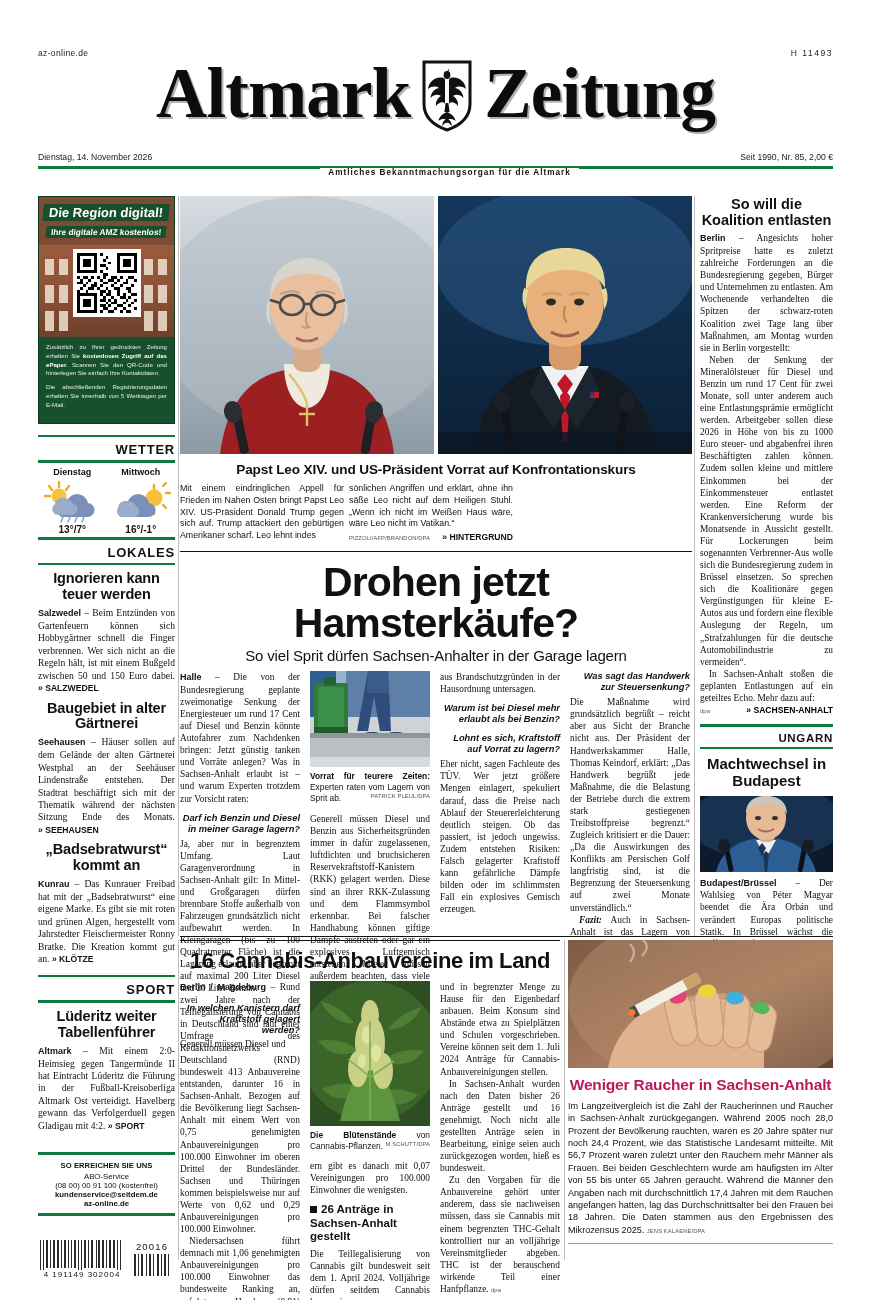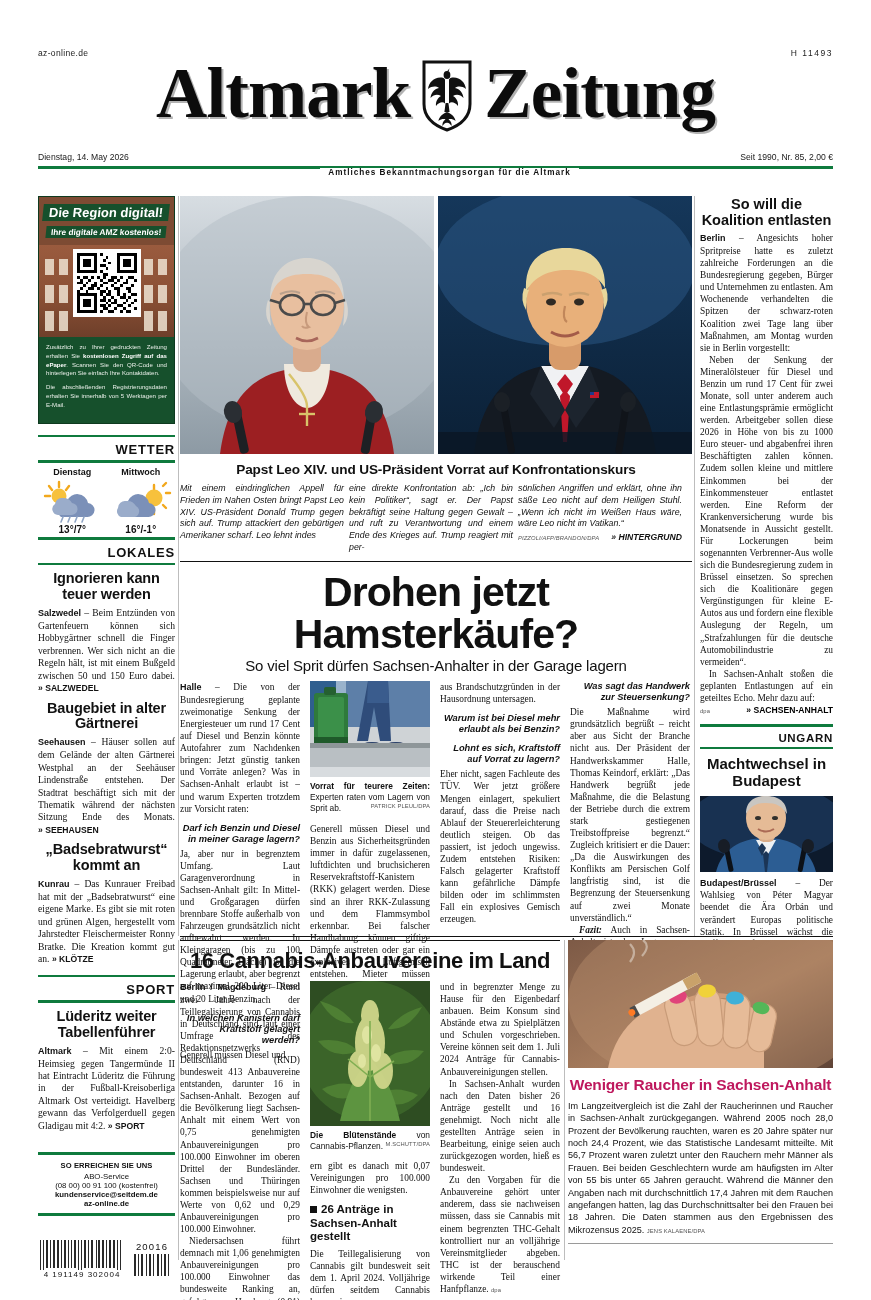--- a/index.html
+++ b/index.html
@@ -129,21 +129,21 @@
 
   
   .pope{background:linear-gradient(180deg,#cfd6db 0%,#b9c3ca 40%,#9aa7b0 100%);}
   
   .trump{background:linear-gradient(180deg,#12304e 0%,#1b4066 45%,#0e2740 100%);}
 
   .photocap{
     text-align:center;font-family:"Liberation Sans",sans-serif;font-weight:700;
     font-size:13.6px;color:#111;margin:8px 0 6px 0;letter-spacing:-.01em;
   }
-  .lead3{display:flex;gap:5px;font-style:italic;}
+  .lead3{display:flex;gap:5px;}
   .lead3 .c{width:164px;font-family:"Liberation Sans",sans-serif;font-size:8.8px;line-height:1.34;
     text-align:justify;hyphens:auto;color:#111;}
   .credit{font-family:"Liberation Sans",sans-serif;font-size:5.8px;letter-spacing:.02em;color:#555;}
 
   
   .bighead{
     text-align:center;font-family:"Liberation Sans",sans-serif;font-weight:700;
     font-size:41px;line-height:1.02;color:#111;margin:10px 0 2px 0;letter-spacing:-.022em;
   }
   .bigsub{
@@ -218,21 +218,21 @@
           <path d="M29.4 18 C38 16 44 22 45 29 C41 26 37 26 34 28 C39 29 42 33 42.5 38 C39 34 35 34 32 36 C35.5 38 37.5 42 37 46 C34 42 30 41.5 28 43.5 L28 19.5 Z"></path>
           <path d="M24.6 43 h2.8 l1.2 9 h-5.2 z"></path>
           <path d="M26 52 C21 54 18 57 17.5 61 C20 59 23 58.5 24.5 59.5 C22 61 21 63.5 21.5 66 C23.5 63 25 62.5 26 63 C27 62.5 28.5 63 30.5 66 C31 63.5 30 61 27.5 59.5 C29 58.5 32 59 34.5 61 C34 57 31 54 26 52 Z"></path>
         </g>
       </svg>
     </span>
     <span class="mh-word">Zeitung</span>
   </div>
 
   <div class="dateline">
-    <span>Dienstag, 14. May 2026</span>
+    <span>Dienstag, 14. November 2026</span>
     <span>Seit 1990, Nr. 85, 2,00 €</span>
   </div>
   <div class="greenrule"></div>
   <div class="organwrap" style="top:161px;text-align:center;">
     <span class="organ-inner sans" style="font-weight:700;font-size:8.2px;letter-spacing:.12em;color:#111;">Amtliches Bekanntmachungsorgan für die Altmark</span>
   </div>
 
   <div class="col-left">
 
     <div class="promo">
@@ -602,21 +602,20 @@
           <rect x="152" y="196" width="9" height="6" fill="#c0172a"></rect>
           <rect x="152" y="196" width="4" height="3" fill="#1b3a8c"></rect>
         </svg>
       </div>
     </div>
 
     <div class="photocap">Papst Leo XIV. und US-Präsident Vorrat auf Konfrontationskurs</div>
 
     <div class="lead3">
       <div class="c">Mit einem eindringlichen Appell für Frieden im Nahen Osten bringt Papst Leo XIV. US-Präsident Donald Trump gegen sich auf. Trump attackiert den gebürtigen Amerikaner scharf. Leo lehnt indes</div>
-      <div class="c">eine direkte Konfrontation ab: „Ich bin kein Politiker“, sagt er. Der Papst bekräftigt seine Haltung gegen Gewalt – und ruft zu Verantwortung und einem Ende des Krieges auf. Trump reagiert mit per-</div>
       <div class="c">
         <span>sönlichen Angriffen und erklärt, ohne ihn säße Leo nicht auf dem Heiligen Stuhl. „Wenn ich nicht im Weißen Haus wäre, wäre Leo nicht im Vatikan.“</span>
         <div style="margin-top:2px;display:flex;justify-content:space-between;align-items:baseline;">
           <span class="credit">PIZZOLI/AFP/BRANDON/DPA</span>
           <span class="more">» HINTERGRUND</span>
         </div>
       </div>
     </div>
 
     <div class="hairline" style="margin-top:7px;"></div>

